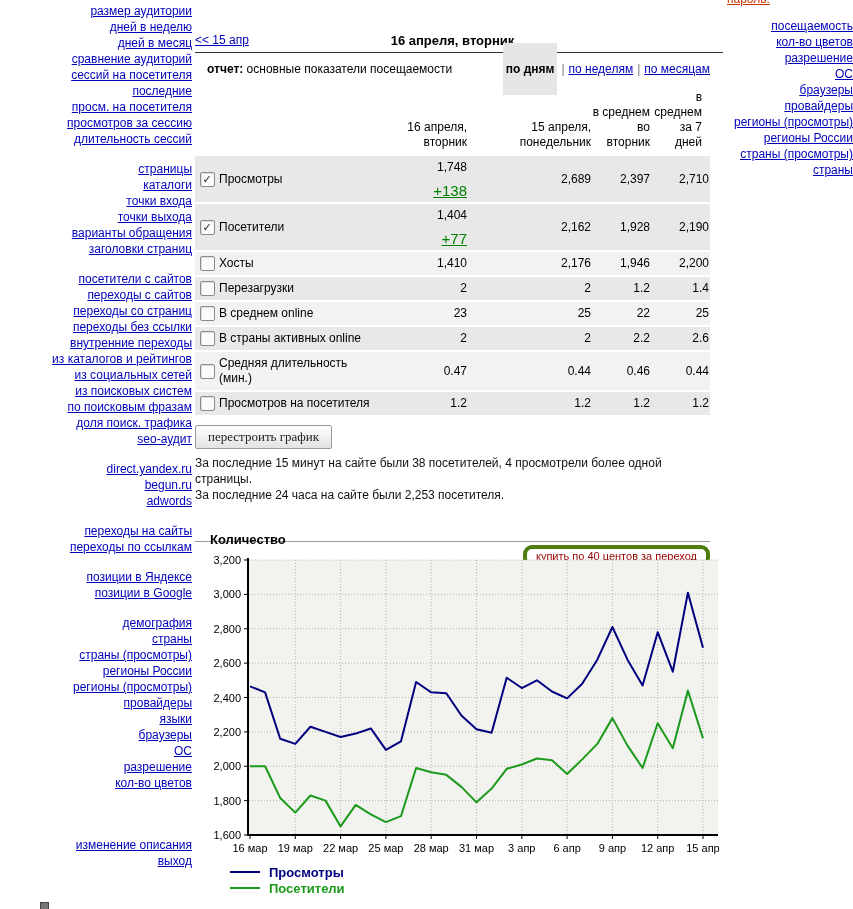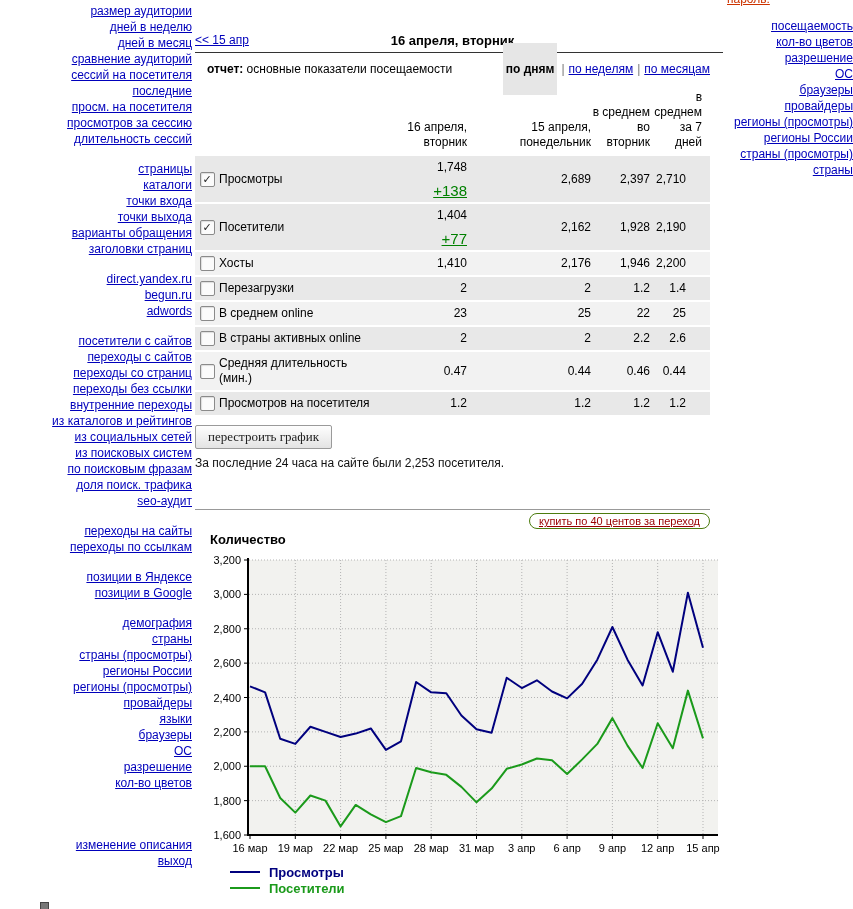--- a/index.html
+++ b/index.html
@@ -30,34 +30,34 @@
   
   .rtable{margin-top:8px;width:515px;}
   .trow,.thead{display:grid;grid-template-columns:24px 160px 88px 124px 59px 60px;align-items:center;}
   .thead{padding:4px 0 6px 0;line-height:15px;}
   .thead .hcell{text-align:right;white-space:pre-line;align-self:end;}
   .thead .hcell.pad{padding-right:8px;}
   .trow{padding:4px 0;line-height:15px;border-bottom:2px solid #fff;}
   .trow.dark{background:#e8e8e8;}
   .trow.light{background:#f2f2f2;}
   .cell.num{text-align:right;}
-  .cell.pad{padding-right:24px;}
+  .cell.pad{padding-right:1px;}
   .cell.cb{display:flex;justify-content:center;}
   .checkbox{width:13px;height:13px;border:1px solid #8a8a8a;background:#fbfbfb;border-radius:2px;
     display:inline-flex;align-items:center;justify-content:center;font-size:11px;color:#222;
     box-shadow:inset 1px 1px 1px rgba(0,0,0,.12);cursor:pointer;}
   .delta{display:block;color:#008000;text-decoration:underline;font-size:15px;margin-top:8px;}
   
   .rebuild-btn{margin-top:8px;font-family:Liberation Serif, serif;font-size:13px;color:#222;
     padding:3px 12px;border:1px solid #9a9a9a;border-radius:2px;
     background:linear-gradient(#fefefe,#e3e3e3);cursor:pointer;}
   .notes{margin-top:6px;line-height:16px;color:#111;}
   .divider{margin-top:38px;border-top:1px solid #999;height:0;}
   .buy-row{margin-top:3px;text-align:right;}
-  .buy-link{display:inline-block;border:1px solid #4d7c0f;border-radius:9px;padding:1px 9px;
+  .buy-link{display:inline-block;border:4px solid #4d7c0f;border-radius:9px;padding:1px 9px;
     color:#990000;font-size:11px;text-decoration:underline;}
   
   .chart{position:absolute;left:195px;top:532px;width:535px;height:367px;margin-left:8px;}
   .chart-title{position:absolute;left:7px;top:0;font-weight:bold;font-size:13px;}
   .chart svg{position:absolute;left:0;top:18px;}
   .chart svg text{font-family:"Liberation Sans",sans-serif;font-size:11px;fill:#000;}
   .legend{position:absolute;left:27px;top:332px;}
   .legend-item{display:flex;align-items:center;height:16px;}
   .legend-swatch{width:30px;border-top:2px solid #000;margin-right:9px;}
   .legend-label{font-weight:bold;font-size:13px;}
@@ -82,36 +82,36 @@
     </div>
     <div class="sgroup">
       <a class="slink">страницы</a>
       <a class="slink">каталоги</a>
       <a class="slink">точки входа</a>
       <a class="slink">точки выхода</a>
       <a class="slink">варианты обращения</a>
       <a class="slink">заголовки страниц</a>
     </div>
     <div class="sgroup">
-      <a class="slink">direct.yandex.ru</a>
-      <a class="slink">begun.ru</a>
-      <a class="slink">adwords</a>
-    </div>
-    <div class="sgroup">
       <a class="slink">посетители с сайтов</a>
       <a class="slink">переходы с сайтов</a>
       <a class="slink">переходы со страниц</a>
       <a class="slink">переходы без ссылки</a>
       <a class="slink">внутренние переходы</a>
       <a class="slink">из каталогов и рейтингов</a>
       <a class="slink">из социальных сетей</a>
       <a class="slink">из поисковых систем</a>
       <a class="slink">по поисковым фразам</a>
       <a class="slink">доля поиск. трафика</a>
       <a class="slink">seo-аудит</a>
+    </div>
+    <div class="sgroup">
+      <a class="slink">direct.yandex.ru</a>
+      <a class="slink">begun.ru</a>
+      <a class="slink">adwords</a>
     </div>
     <div class="sgroup">
       <a class="slink">переходы на сайты</a>
       <a class="slink">переходы по ссылкам</a>
     </div>
     <div class="sgroup">
       <a class="slink">позиции в Яндексе</a>
       <a class="slink">позиции в Google</a>
     </div>
     <div class="sgroup">
@@ -320,20 +320,21 @@
           </div>
           <div class="cell num pad">
             <div>1.2</div>
           </div>
         </div>
       </div>
 
     <button class="rebuild-btn">перестроить график</button>
 
     <div class="notes">
+      <div>За последние 15 минут на сайте были 38 посетителей, 4 просмотрели более одной страницы.</div>
       <div>За последние 24 часа на сайте были 2,253 посетителя.</div>
     </div>
 
     <div class="divider"></div>
     <div class="buy-row">
       <a class="buy-link">купить по 40 центов за переход</a>
     </div>
   </div>
 </div>
 

